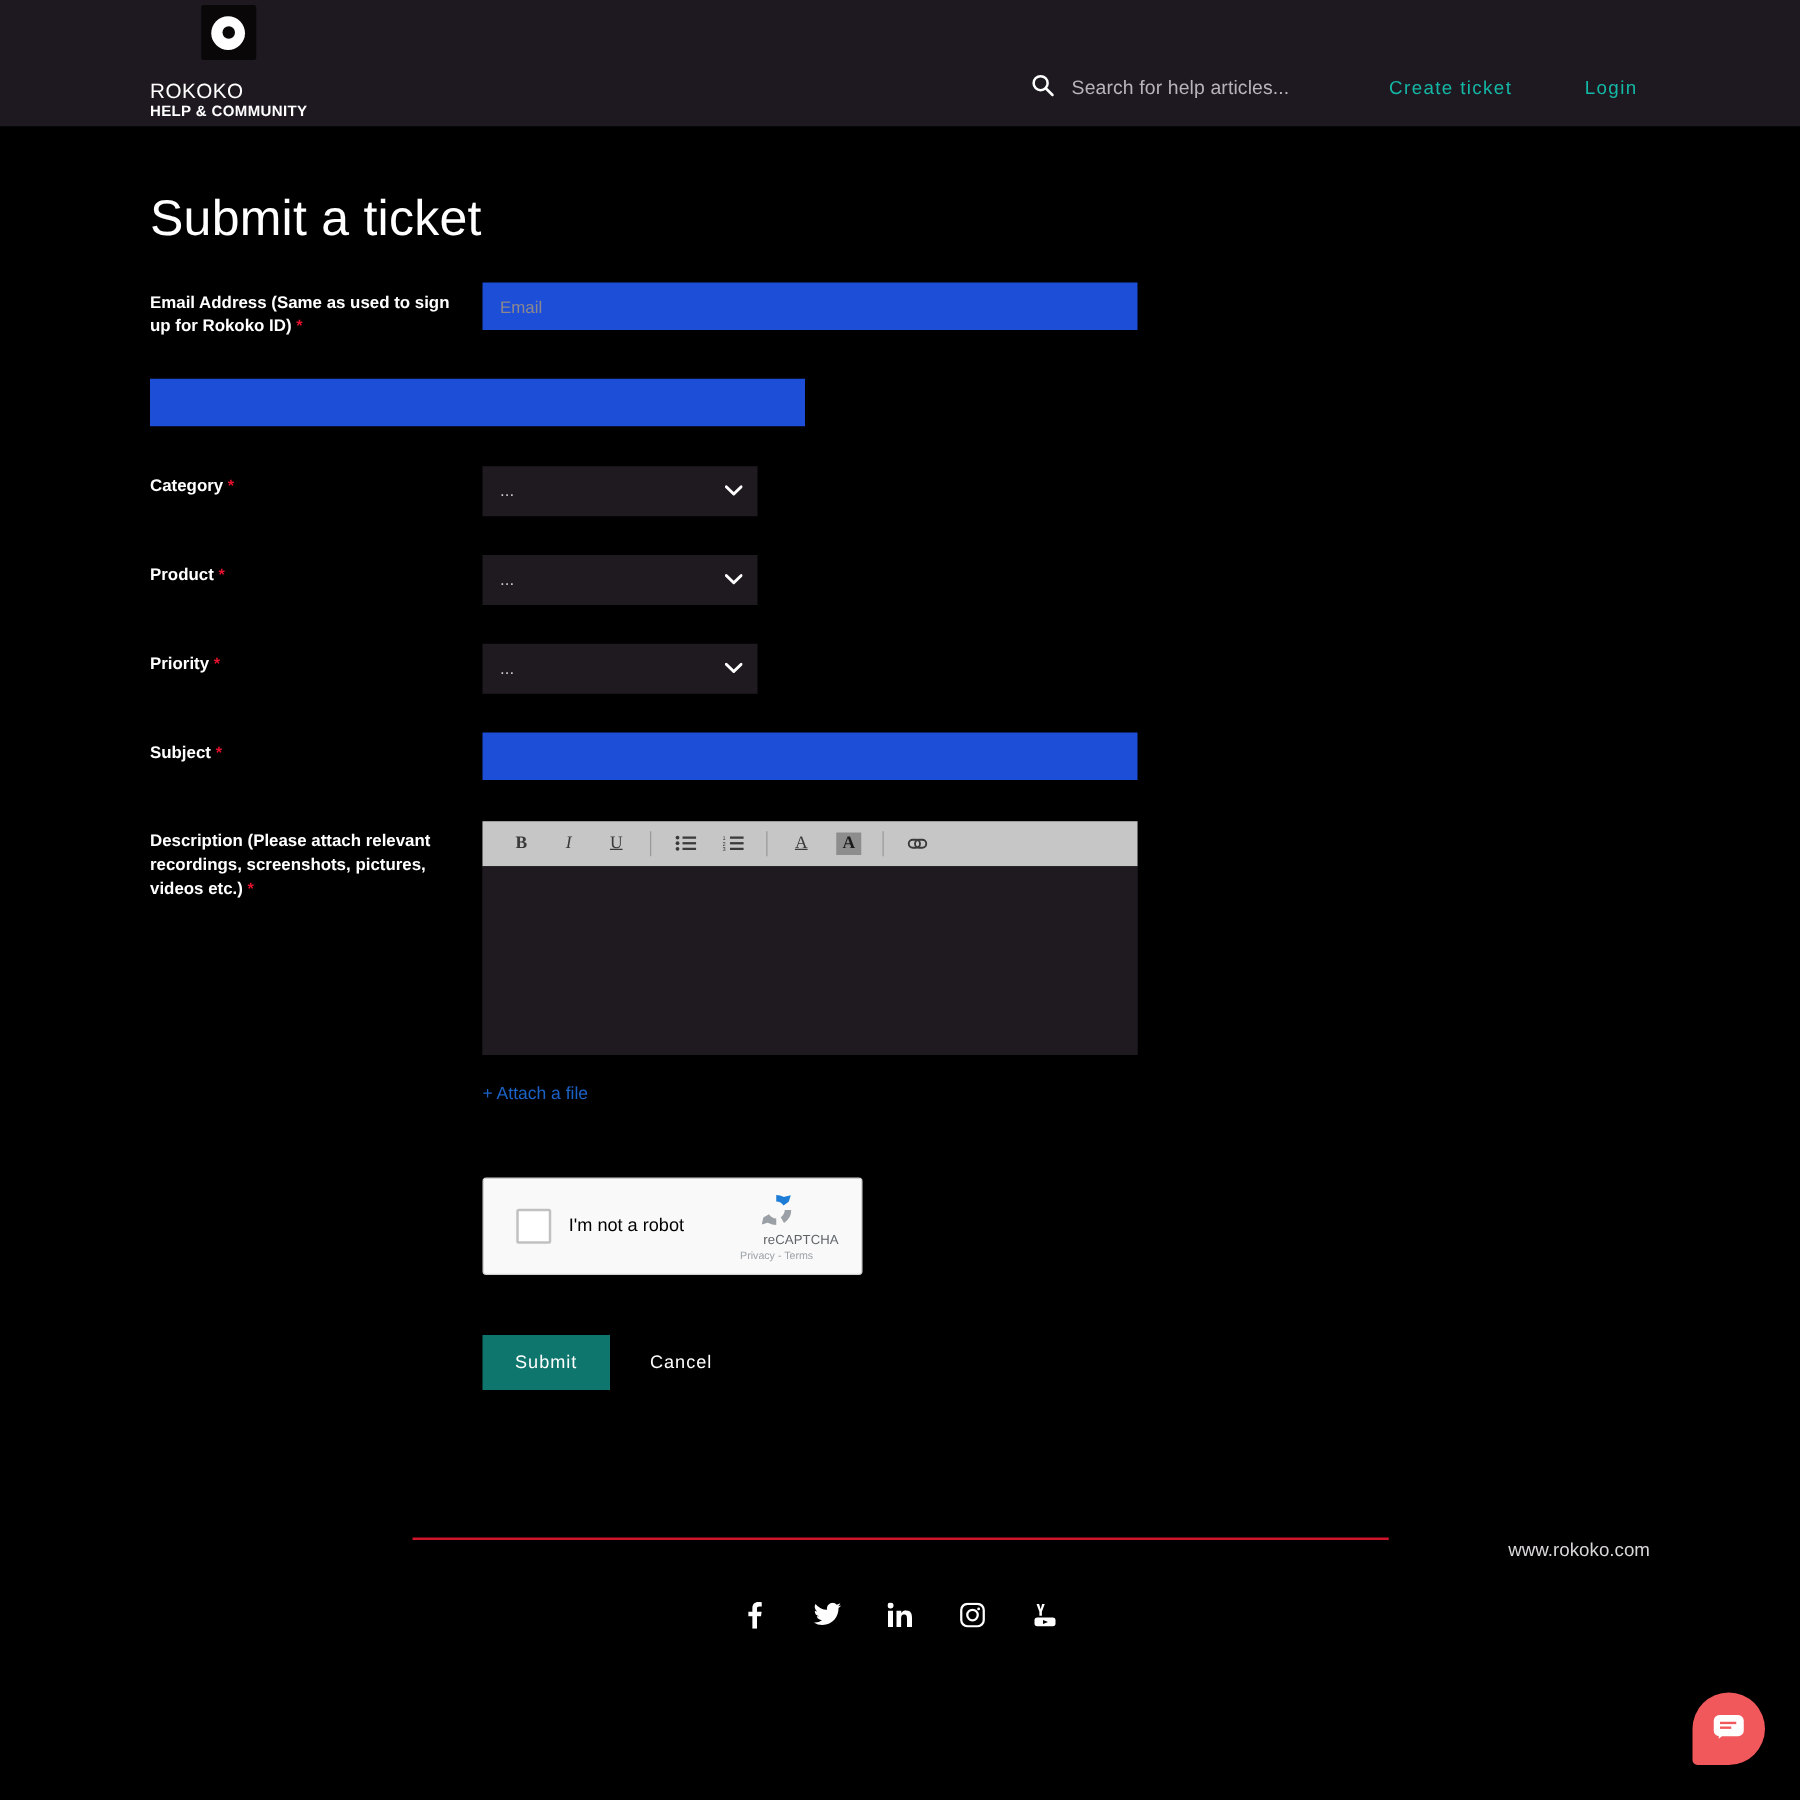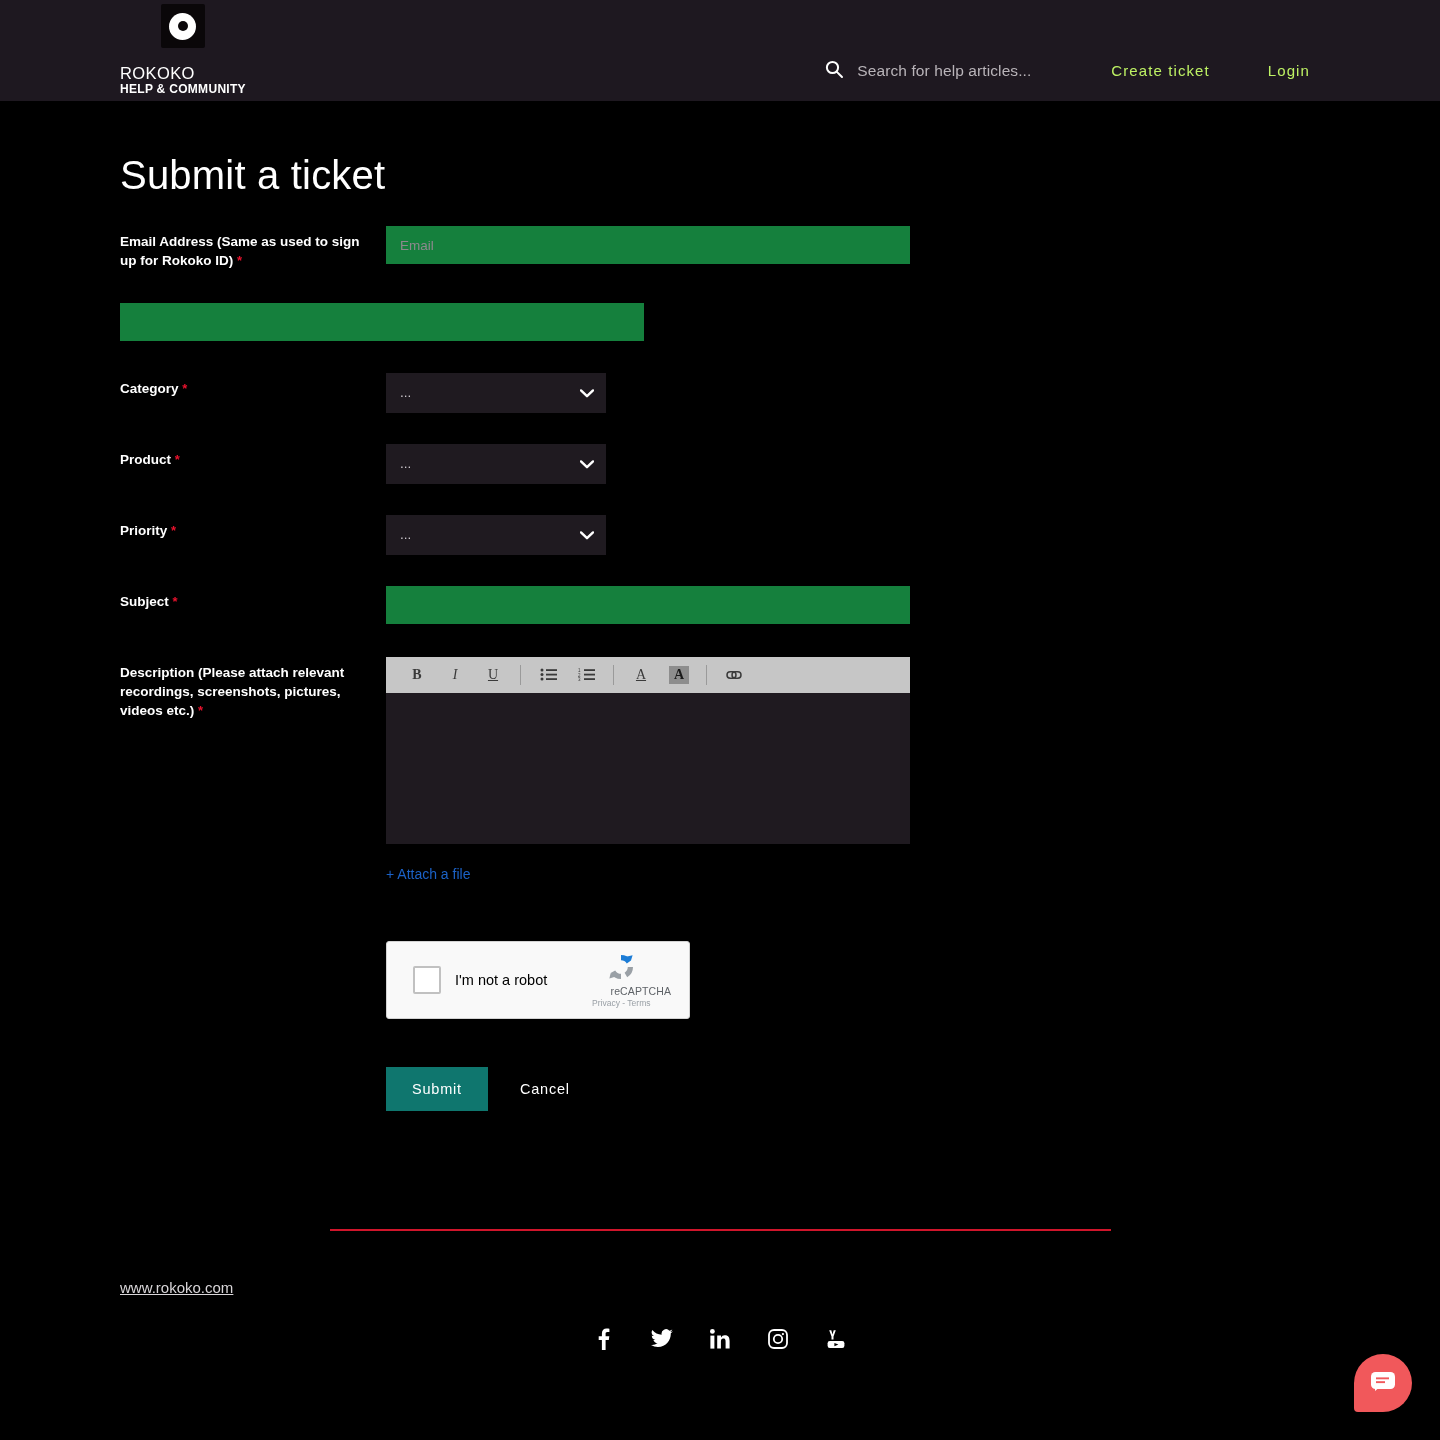--- a/index.html
+++ b/index.html
@@ -58,21 +58,21 @@
   .search-input {
     background: transparent; border: none; outline: none;
     color: #c9c5c9;
     font-family: "Liberation Sans", sans-serif;
     font-size: 15.5px;
     width: 210px;
     letter-spacing: .1px;
   }
   .search-input::placeholder { color: #b9b4b9; }
   .nav-link {
-    color: #bef264; font-size: 15px; letter-spacing: 1.1px;
+    color: #14b8a6; font-size: 15px; letter-spacing: 1.1px;
     text-decoration: none; font-weight: 500;
     padding: 6px 10px;
     white-space: nowrap;
   }
   .nav-link.login { margin-left: 38px; }
 
   
   .page { padding: 0 120px; background: #000; }
   .page-title {
     color: #ffffff;
@@ -97,21 +97,21 @@
     font-weight: 700;
     line-height: 1.42;
     padding-top: 6px;
     padding-right: 18px;
   }
   .req { color: #e8122d; font-size: 13px; }
   .field-control { flex: 1 1 auto; }
 
   .text-input {
     width: 524px; height: 38px;
-    background: #15803d;
+    background: #1d4ed8;
     border: none; outline: none;
     color: #e9e6e9;
     font-family: "Liberation Sans", sans-serif;
     font-size: 13.5px;
     padding: 0 14px;
   }
   .text-input::placeholder { color: #8d888d; }
 
   .select-input {
     width: 220px; height: 40px;
@@ -231,25 +231,23 @@
     margin-top: 118px;
     padding: 0 120px;
   }
   .footer-divider {
     height: 2px;
     background: #d0152b;
     width: 781px;
     margin: 0 auto;
   }
   .footer-url {
-    text-align: left;
+    text-align: right;
     color: #d9d6d9;
     font-size: 15px;
-    margin-top: 48px;
-    text-decoration: underline;
   }
   .socials {
     display: flex; justify-content: center; align-items: center;
     gap: 20px;
     margin-top: 28px;
   }
   .social { width: 38px; height: 30px; display: flex; align-items: center; justify-content: center; }
 
   
   .chat-fab {

